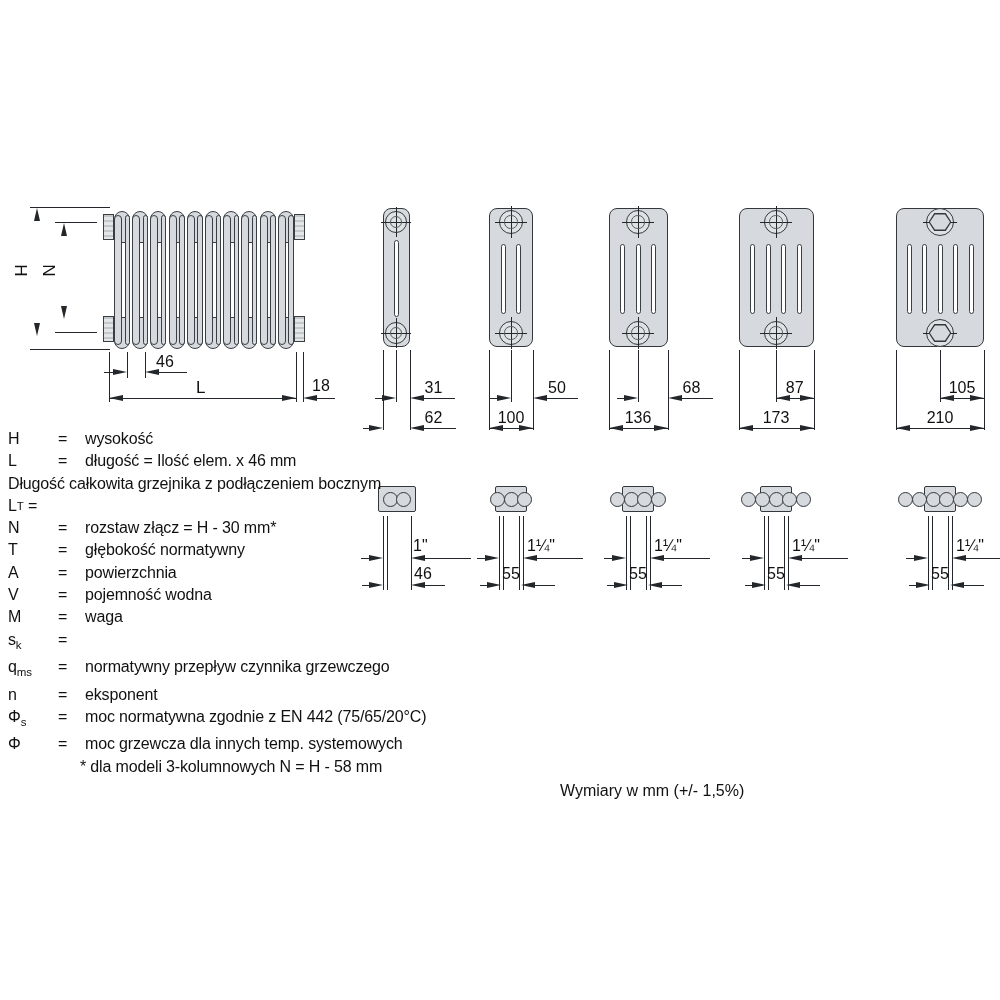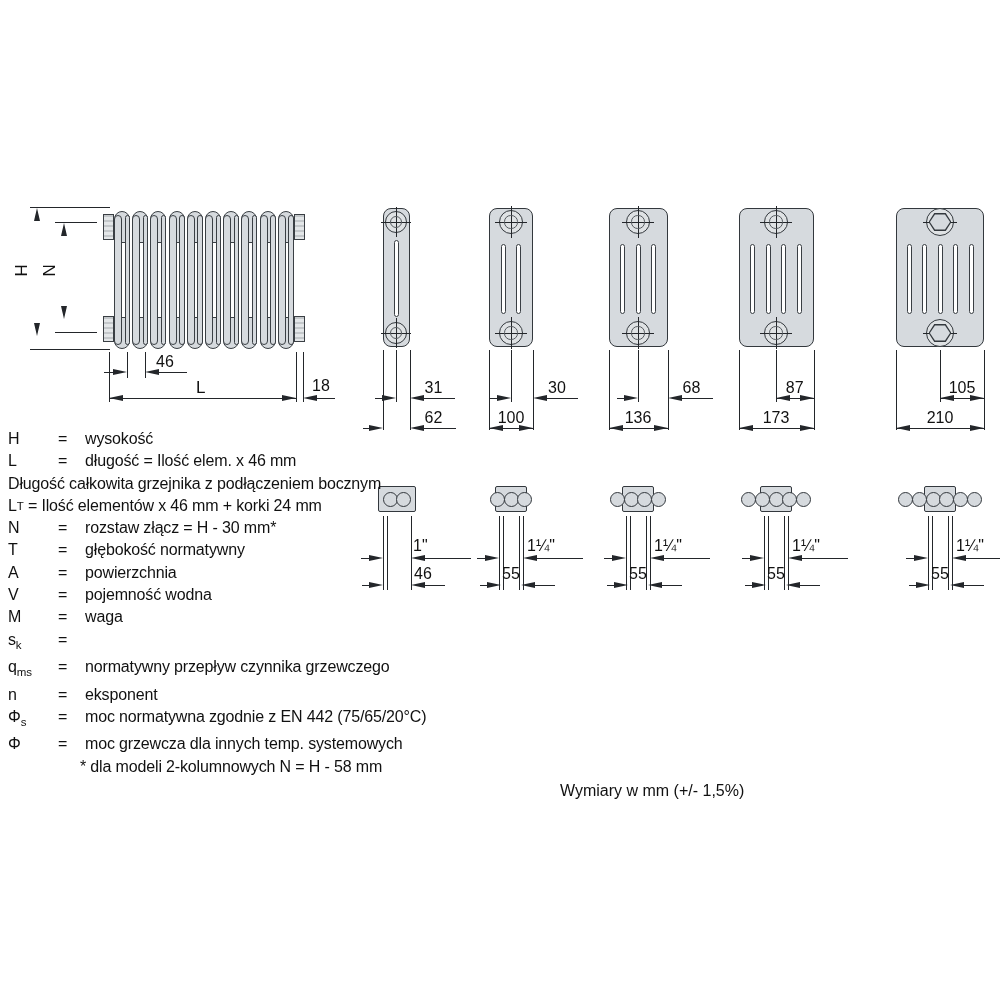--- a/index.html
+++ b/index.html
@@ -169,21 +169,21 @@
         <div class="plug-inner" style="left: 504.4px; top: 326.4px; width: 13.2px; height: 13.2px;"></div>
         <div class="slot" style="left: 500.75px; top: 244px; width: 5px; height: 70px;"></div>
         <div class="slot" style="left: 516.25px; top: 244px; width: 5px; height: 70px;"></div>
         <div class="vl" style="left: 489px; top: 350px; height: 80px;"></div>
         <div class="vl" style="left: 533px; top: 350px; height: 80px;"></div>
         <div class="vl" style="left: 511px; top: 350px; height: 52px;"></div>
         <div class="hl" style="left: 490px; top: 397.5px; width: 8px;"></div>
         <div class="arr arr-r" style="left: 497px; top: 394.5px;"></div>
         <div class="arr arr-l" style="left: 533px; top: 394.5px;"></div>
         <div class="hl" style="left: 546px; top: 397.5px; width: 32px;"></div>
-        <span class="dimtxt" style="left: 548px; top: 379px;">30</span>
+        <span class="dimtxt" style="left: 548px; top: 379px;">50</span>
         <div class="hl" style="left: 489px; top: 427.5px; width: 44px;"></div>
         <div class="arr arr-l" style="left: 489px; top: 424.5px;"></div>
         <div class="arr arr-r" style="left: 519px; top: 424.5px;"></div>
         <span class="dimtxt" style="left: 491px; top: 409px; width: 40px; text-align: center;">100</span>
       </div>
       <div style="position: absolute; left: 0px; top: 0px;">
         <div class="body-shape" style="left: 608.5px; top: 208px; width: 59px; height: 139px;"></div>
         <div class="plug" style="left: 626px; top: 210px; width: 24px; height: 24px;"></div>
         <div class="hl" style="left: 622px; top: 222px; width: 32px;"></div>
         <div class="vl" style="left: 638px; top: 206px; height: 32px;"></div>
@@ -381,21 +381,20 @@
       </div>
       <div class="lg-row">
         <span>Długość całkowita grzejnika z podłączeniem bocznym</span>
       </div>
       <div class="lg-row">
         <span>L</span>
         <sub>T</sub>
         <span>&nbsp;</span>
         <span>=</span>
         <span>&nbsp;</span>
-        <span>Ilość elementów x 46 mm + korki 24 mm</span>
       </div>
       <div class="lg-row">
         <span class="lg-sym"><span>N</span></span>
         <span class="lg-eq">=</span>
         <span>rozstaw złącz = H - 30 mm*</span>
       </div>
       <div class="lg-row">
         <span class="lg-sym"><span>T</span></span>
         <span class="lg-eq">=</span>
         <span>głębokość normatywny</span>
@@ -433,17 +432,17 @@
         <span class="lg-sym"><span>Φ</span><sub>s</sub></span>
         <span class="lg-eq">=</span>
         <span>moc normatywna zgodnie z EN 442 (75/65/20°C)</span>
       </div>
       <div class="lg-row">
         <span class="lg-sym"><span>Φ</span></span>
         <span class="lg-eq">=</span>
         <span>moc grzewcza dla innych temp. systemowych</span>
       </div>
       <div class="lg-row lg-note">
-        <span>* dla modeli 2-kolumnowych N = H - 58 mm</span>
+        <span>* dla modeli 3-kolumnowych N = H - 58 mm</span>
       </div>
     </div>
   <span class="dimtxt" style="left:560px;top:782px;">Wymiary w mm (+/- 1,5%)</span>
 </div>
 
 </body></html>

